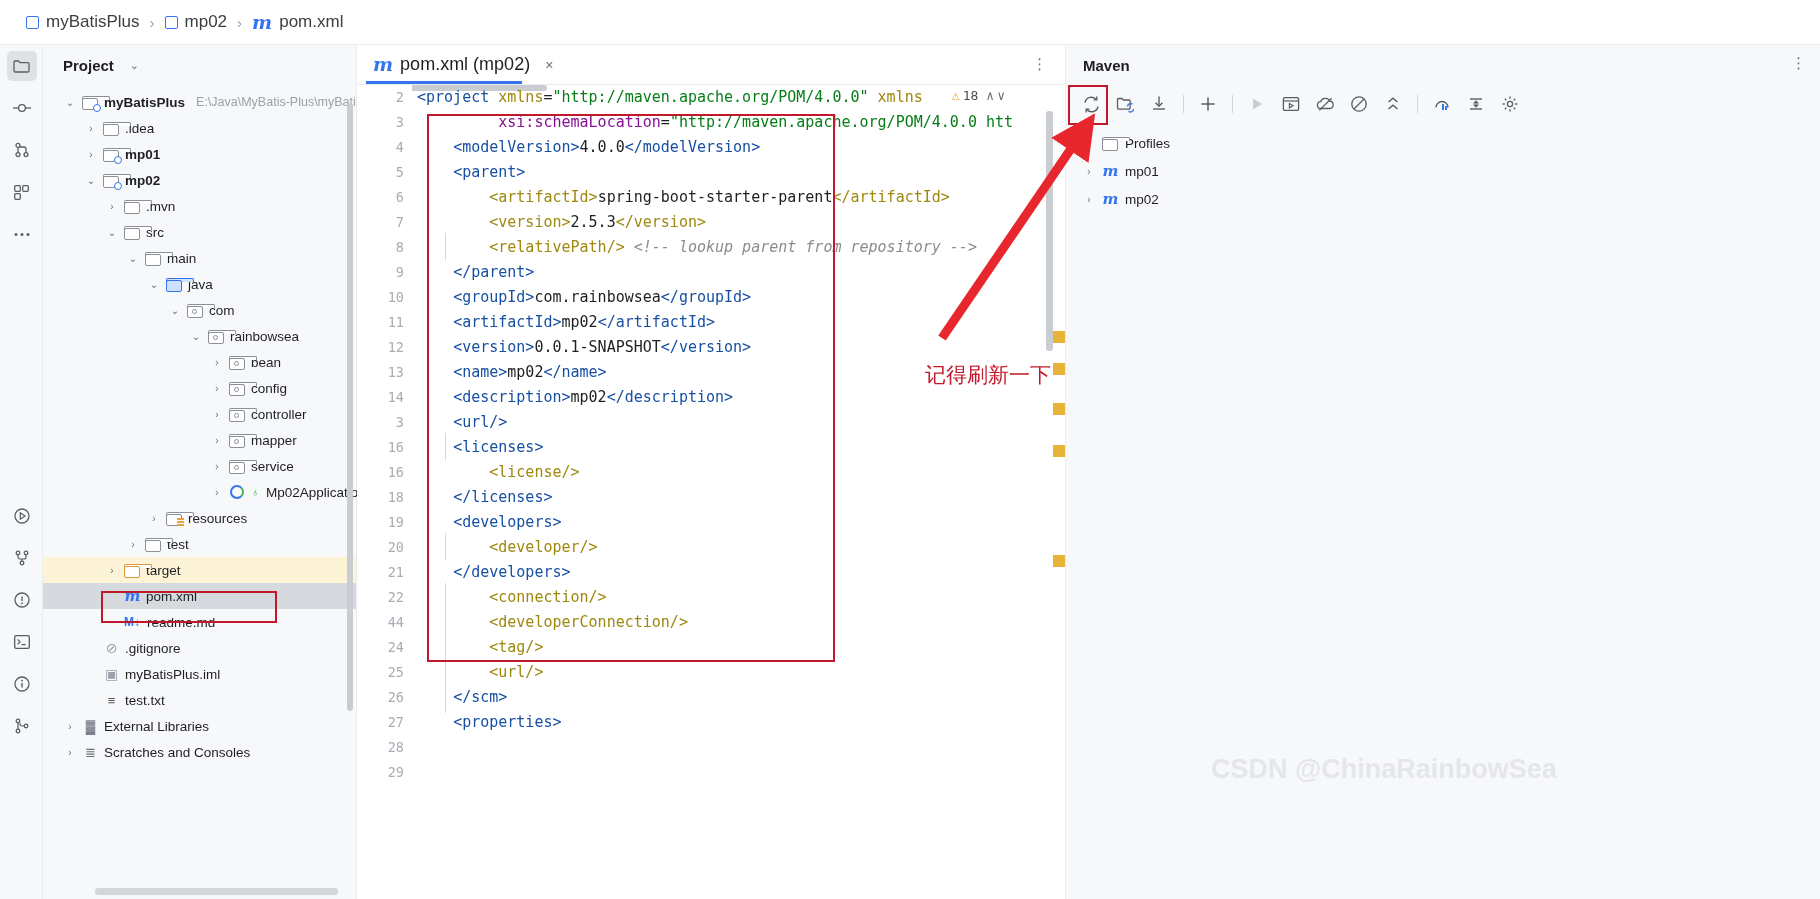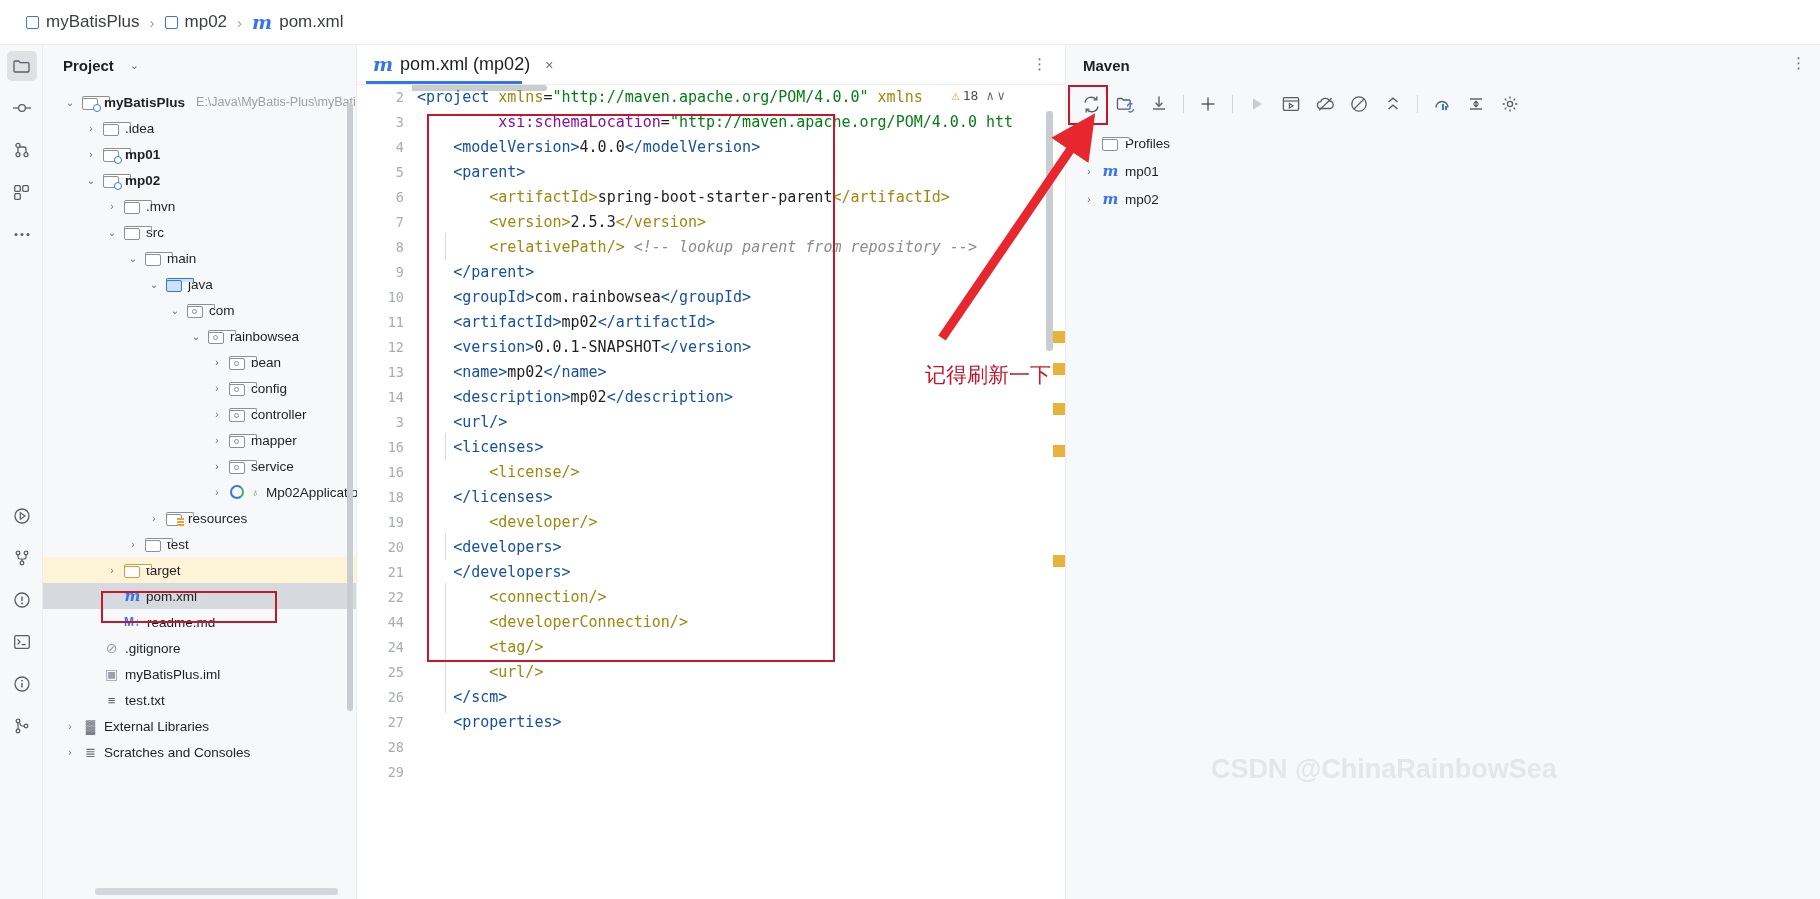--- a/index.html
+++ b/index.html
@@ -649,22 +649,22 @@
           <div class="cline"><span class="t-txt">    </span><span class="t-tag">&lt;/parent&gt;</span></div>
           <div class="cline"><span class="t-txt">    </span><span class="t-tag">&lt;groupId&gt;</span><span class="t-txt">com.rainbowsea</span><span class="t-tag">&lt;/groupId&gt;</span></div>
           <div class="cline"><span class="t-txt">    </span><span class="t-tag">&lt;artifactId&gt;</span><span class="t-txt">mp02</span><span class="t-tag">&lt;/artifactId&gt;</span></div>
           <div class="cline"><span class="t-txt">    </span><span class="t-tag">&lt;version&gt;</span><span class="t-txt">0.0.1-SNAPSHOT</span><span class="t-tag">&lt;/version&gt;</span></div>
           <div class="cline"><span class="t-txt">    </span><span class="t-tag">&lt;name&gt;</span><span class="t-txt">mp02</span><span class="t-tag">&lt;/name&gt;</span></div>
           <div class="cline"><span class="t-txt">    </span><span class="t-tag">&lt;description&gt;</span><span class="t-txt">mp02</span><span class="t-tag">&lt;/description&gt;</span></div>
           <div class="cline"><span class="t-txt">    </span><span class="t-tag">&lt;url/&gt;</span></div>
           <div class="cline"><span class="t-txt">    </span><span class="t-tag">&lt;licenses&gt;</span></div>
           <div class="cline"><span class="t-txt">        </span><span class="t-y">&lt;license/&gt;</span></div>
           <div class="cline"><span class="t-txt">    </span><span class="t-tag">&lt;/licenses&gt;</span></div>
+          <div class="cline"><span class="t-txt">    </span><span class="t-tag">&lt;developers&gt;</span></div>
           <div class="cline"><span class="t-txt">        </span><span class="t-y">&lt;developer/&gt;</span></div>
-          <div class="cline"><span class="t-txt">    </span><span class="t-tag">&lt;developers&gt;</span></div>
           <div class="cline"><span class="t-txt">    </span><span class="t-tag">&lt;/developers&gt;</span></div>
           <div class="cline"><span class="t-txt">        </span><span class="t-y">&lt;connection/&gt;</span></div>
           <div class="cline"><span class="t-txt">        </span><span class="t-y">&lt;developerConnection/&gt;</span></div>
           <div class="cline"><span class="t-txt">        </span><span class="t-y">&lt;tag/&gt;</span></div>
           <div class="cline"><span class="t-txt">        </span><span class="t-y">&lt;url/&gt;</span></div>
           <div class="cline"><span class="t-txt">    </span><span class="t-tag">&lt;/scm&gt;</span></div>
           <div class="cline"><span class="t-txt">    </span><span class="t-tag">&lt;properties&gt;</span></div>
         </div>
 
       <div class="indent-guide" style="left:88px; top:148px; height:27px;"></div>

